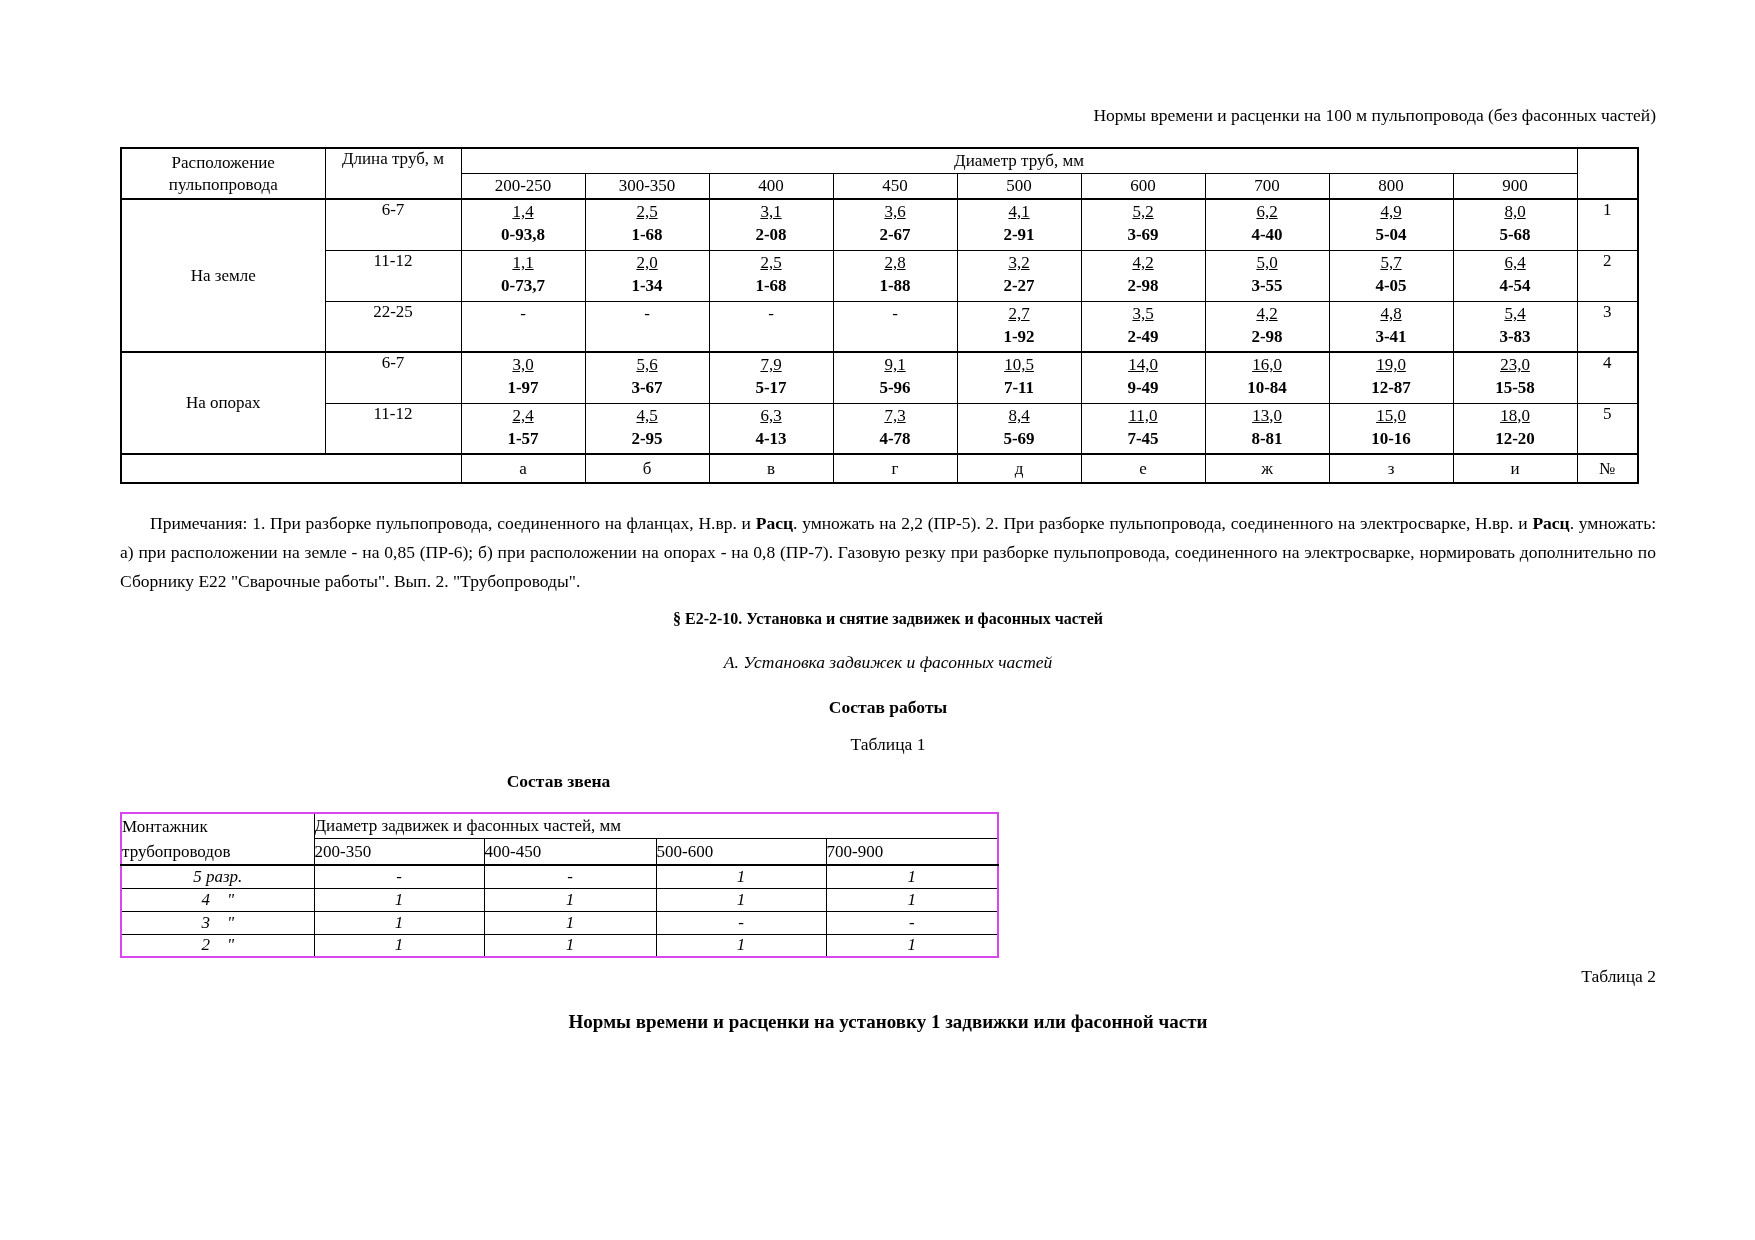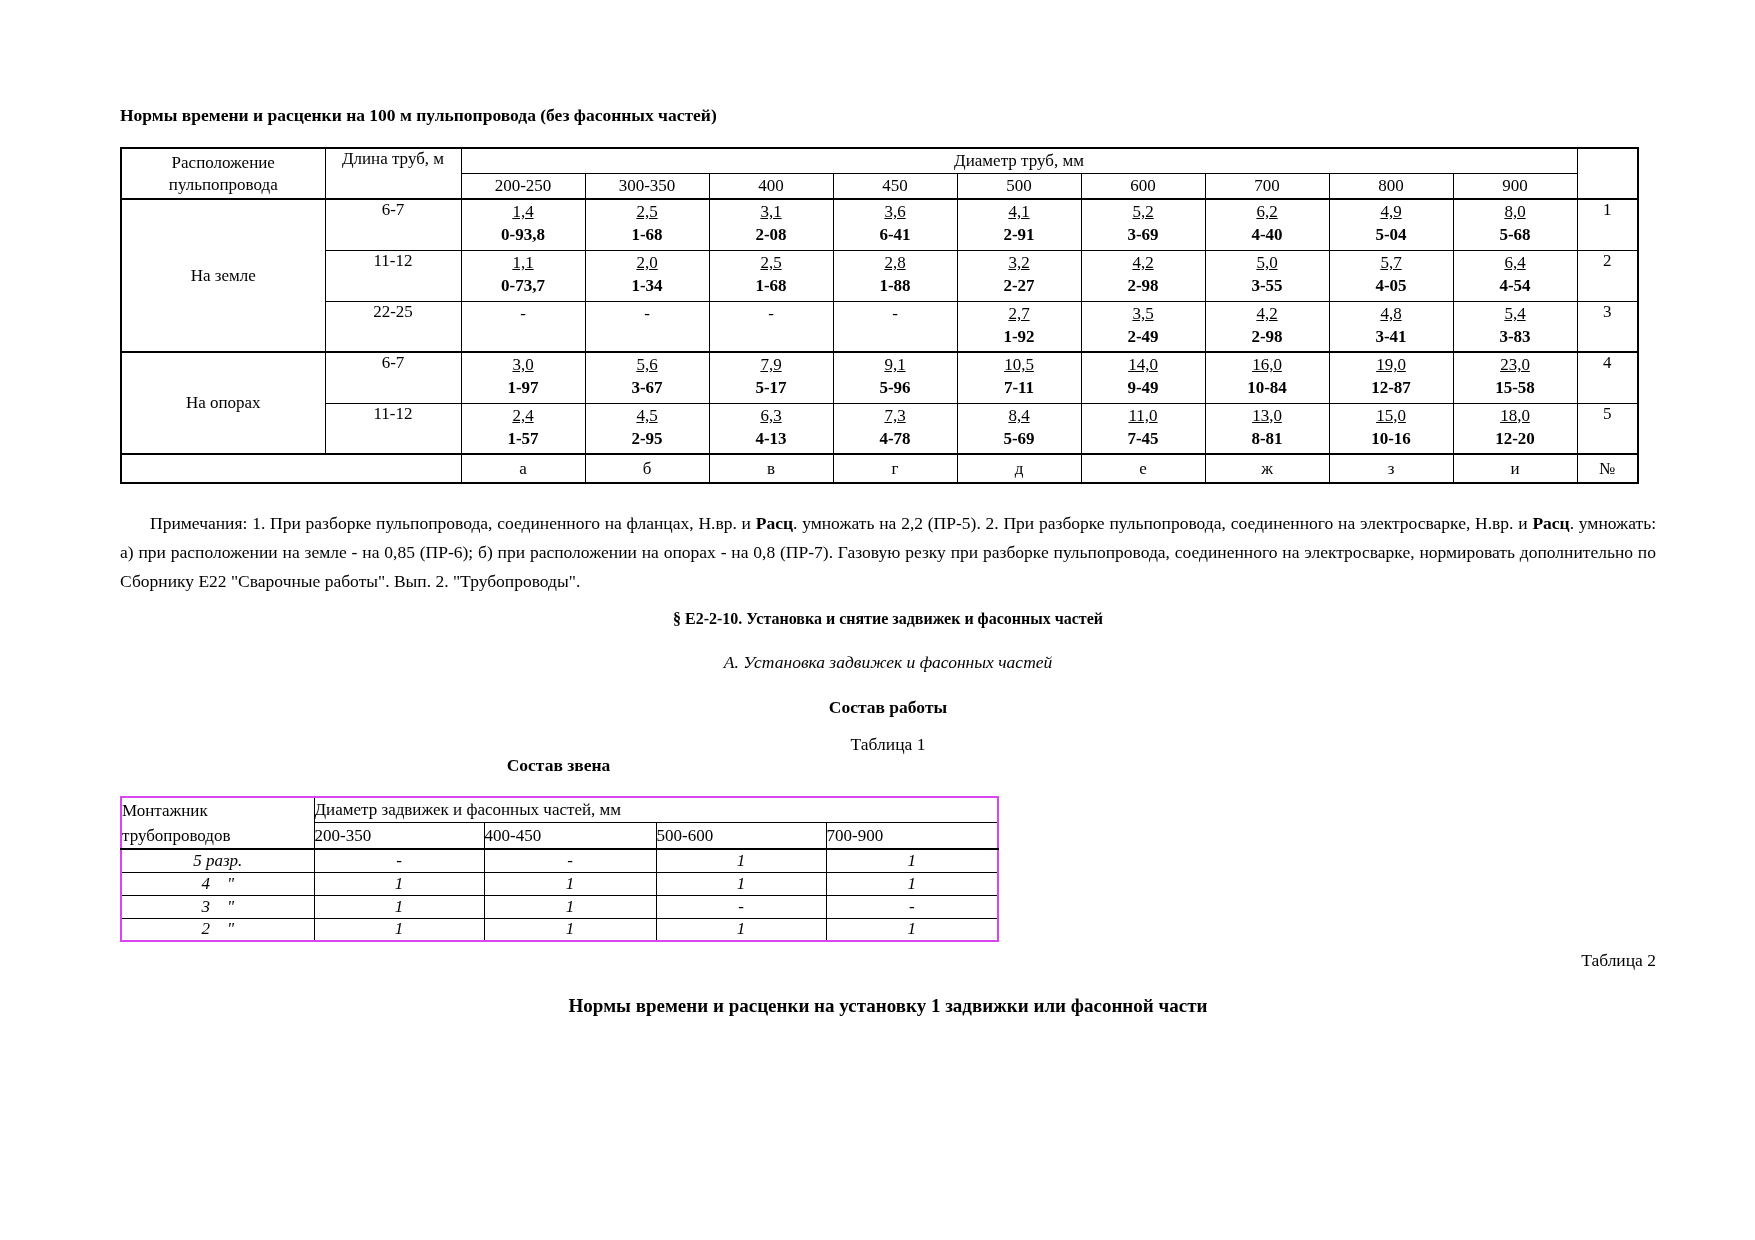--- a/index.html
+++ b/index.html
@@ -4,21 +4,21 @@
 <style>
   html,body { margin:0; padding:0; background:#ffffff; }
   .page {
     width:1755px; height:1240px; box-sizing:border-box; background:#fff;
     font-family:"Liberation Serif", serif; color:#000;
     padding:105px 99px 0 120px; overflow:hidden;
   }
   .t-center { text-align:center; }
   .t-right  { text-align:right; }
 
-  .doc-title { font-size:17.5px; font-weight:bold; text-align:left; }
+  .doc-title { font-size:17.5px; font-weight:normal; text-align:right; }
 
   
   table.norms { border-collapse:collapse; table-layout:fixed; width:1517px;
     margin-top:21px; font-size:17px; border:2px solid #000;padding-left:8px; }
   table.norms th, table.norms td { border:1px solid #000; padding:0;
     text-align:center; font-weight:normal; overflow:hidden; }
   .loc-h  { vertical-align:middle; line-height:22px; }
   .len-h  { vertical-align:top; padding-top:2px; }
   .dia-span { height:24px; vertical-align:middle; }
   .dia-h  { height:24px; vertical-align:middle; }
@@ -37,21 +37,21 @@
   .notes { margin:25px 0 0 0; font-size:17.5px; line-height:29px;
     text-align:justify; text-indent:30px; }
   .h-section { margin-top:14px; font-size:16px; font-weight:bold; text-align:center; }
   .h-sub     { margin-top:24px; font-size:17.5px; font-style:italic; text-align:center; }
   .h-work    { margin-top:24px; font-size:17.5px; font-weight:bold; text-align:center; }
   .work-text { margin:22px 0 0 0; font-size:17.5px; line-height:27px;
     text-align:justify; text-indent:30px; }
   .caption   { margin-top:16px; font-size:17.5px; }
 
   
-  .crew-wrap { width:877px; margin-top:0; }
+  .crew-wrap { width:877px; margin-top:16px; }
   .h-crew { font-size:17.5px; font-weight:bold; text-align:center; }
   table.crew { border-collapse:collapse; table-layout:fixed; width:877px;
     margin-top:20px; font-size:17px; border:2px solid #d946ef; }
   table.crew th, table.crew td { border:1px solid #000; padding:0;
     font-weight:normal; overflow:hidden; }
   .worker-h { vertical-align:top; text-align:left; padding:2px 0 0 10px; line-height:25px; }
   .dia2-span { height:24px; text-align:left; padding-left:8px; vertical-align:middle; }
   .dia2-h { height:25px; text-align:left; padding-left:8px; vertical-align:middle; }
   table.crew tbody tr { height:23px; }
   table.crew tbody tr:first-child td { border-top:2px solid #000; }
@@ -113,21 +113,21 @@
           <td class="norm-cell">
             <div class="nv">2,5</div>
             <div class="rv">1-68</div>
           </td>
           <td class="norm-cell">
             <div class="nv">3,1</div>
             <div class="rv">2-08</div>
           </td>
           <td class="norm-cell">
             <div class="nv">3,6</div>
-            <div class="rv">6-41</div>
+            <div class="rv">2-67</div>
           </td>
           <td class="norm-cell">
             <div class="nv">4,1</div>
             <div class="rv">2-91</div>
           </td>
           <td class="norm-cell">
             <div class="nv">5,2</div>
             <div class="rv">3-69</div>
           </td>
           <td class="norm-cell">

